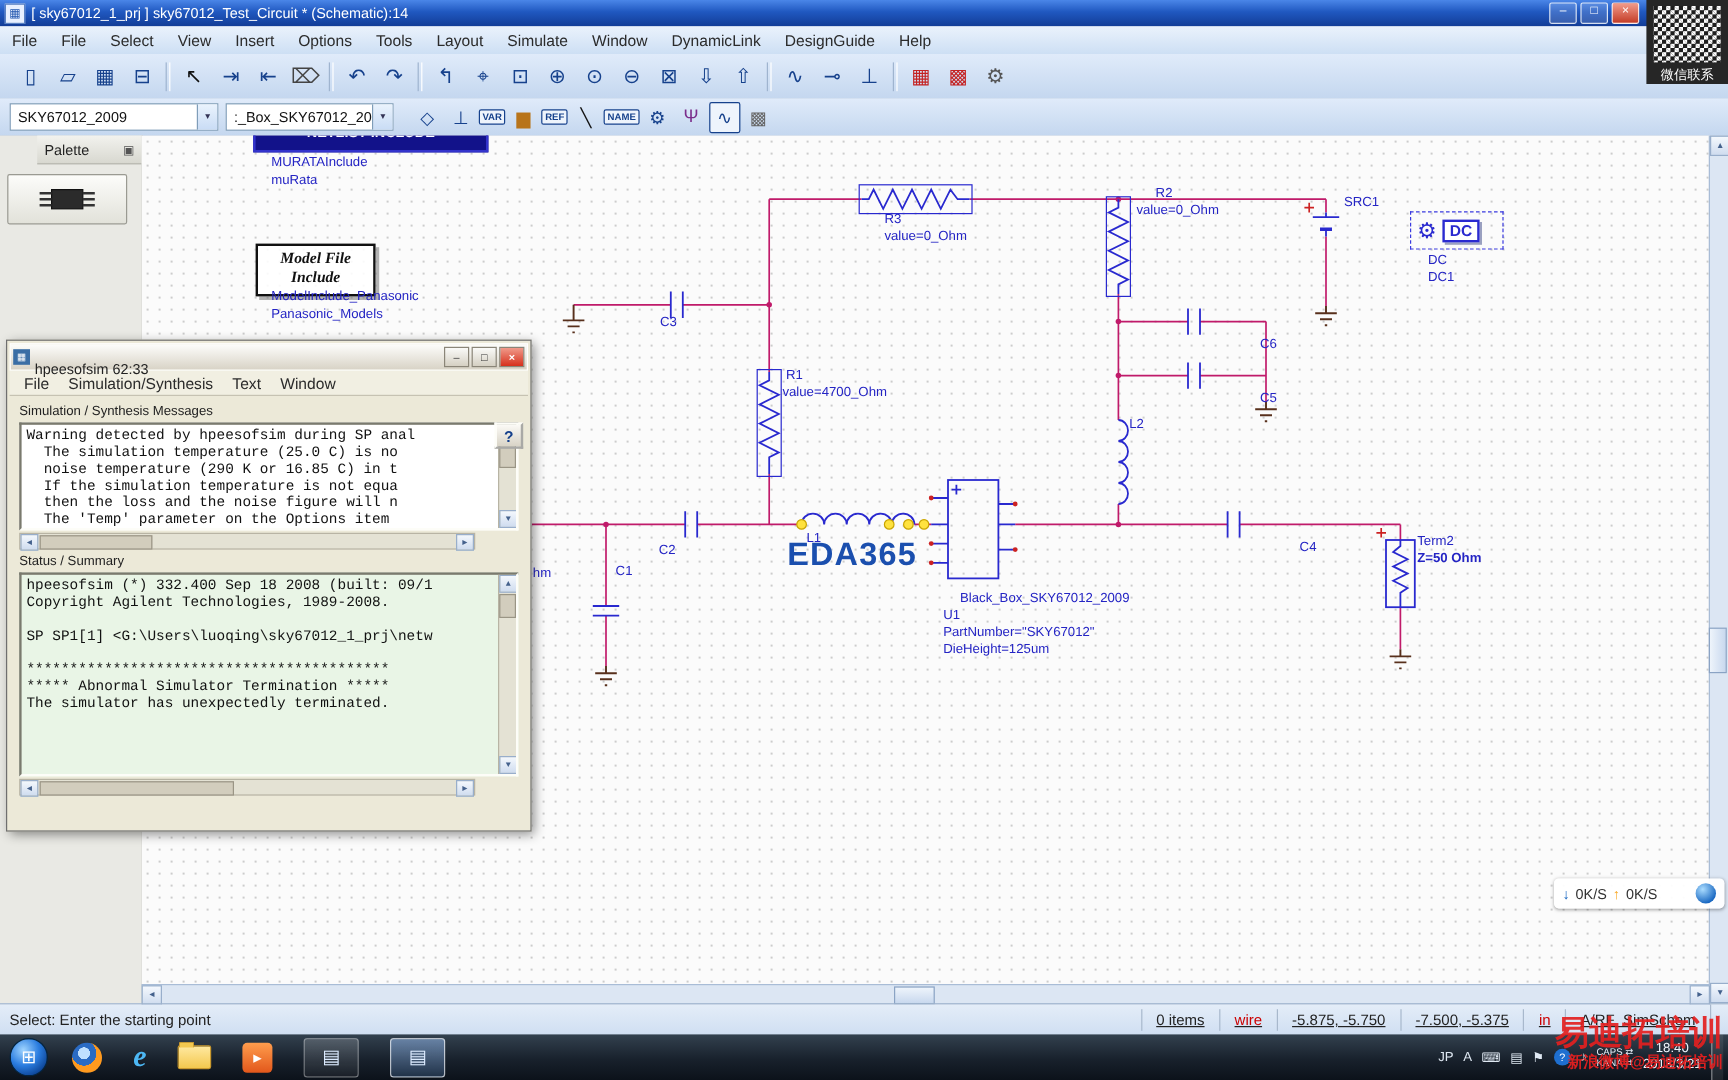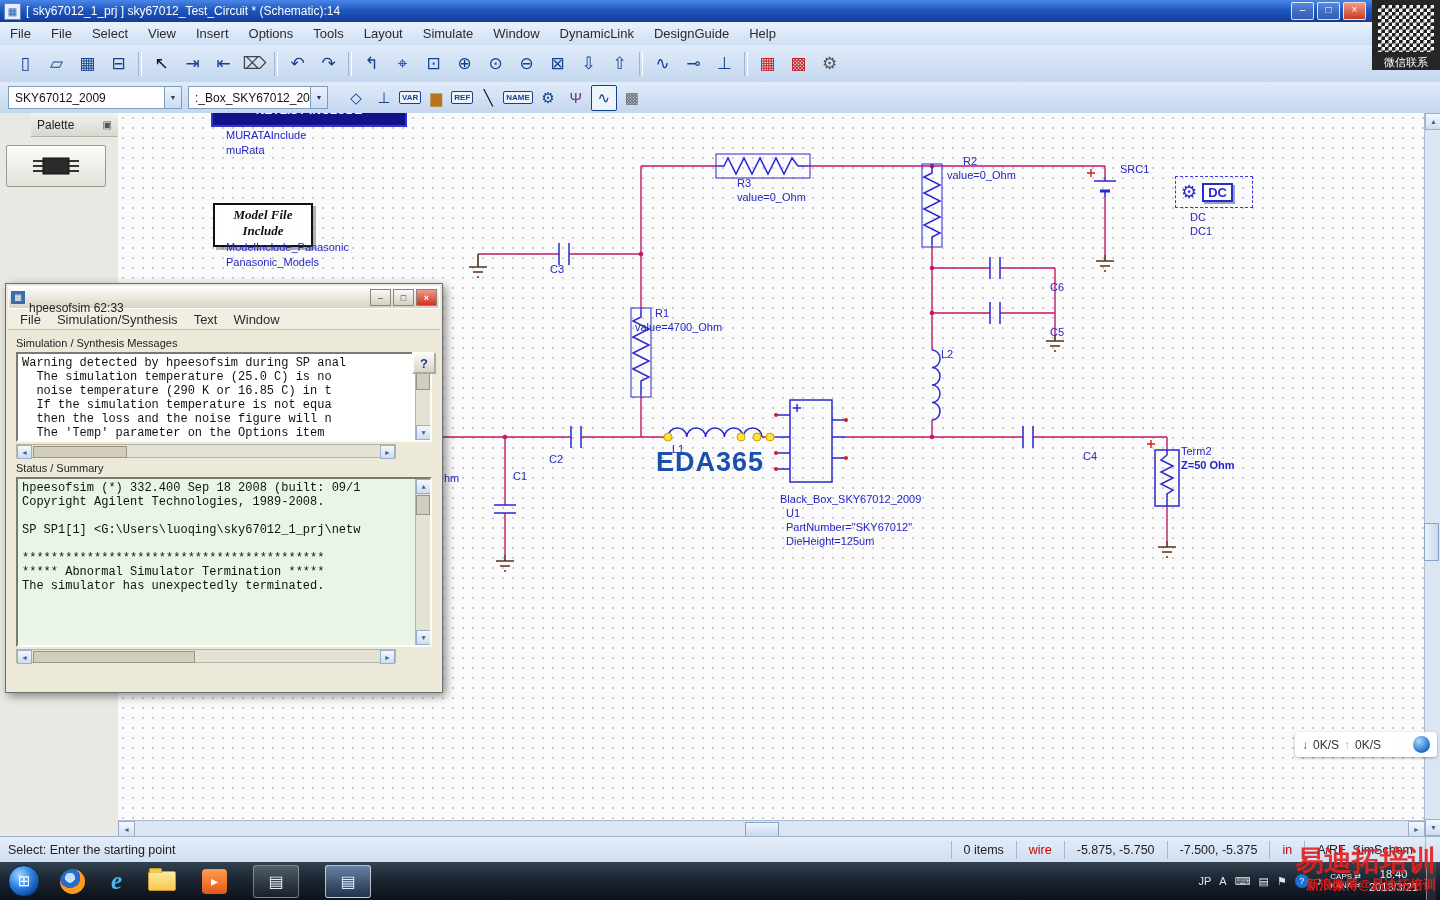--- a/index.html
+++ b/index.html
@@ -82,21 +82,21 @@
     background:linear-gradient(90deg,#eef4fb,#c8d8ee);border:1px solid #8aa3c4;}
   .hthumbc{position:absolute;left:627px;top:1px;width:32px;height:13px;
     background:linear-gradient(#eef4fb,#c8d8ee);border:1px solid #8aa3c4;}
   .vscroll .sarrow.bottom{position:absolute;bottom:0;}
 
   
   .statusbar{position:absolute;left:0;top:836px;width:1440px;height:26px;
     background:linear-gradient(#e4edf8,#cfdef2);border-top:1px solid #9db2cc;display:flex;align-items:center;
     font-size:12.5px;color:#222;}
   .statusbar .hint{padding-left:8px;}
-  .sbfields{margin-left:auto;display:flex;height:100%;align-items:center;}
+  .sbfields{margin-left:auto;display:flex;height:100%;align-items:center;text-decoration:underline;}
   .sbfield{border-left:1px solid #a8b8cc;padding:0 12px;display:flex;align-items:center;height:70%;white-space:pre;}
   .sbcorner{width:14px;height:100%;border-left:1px solid #a8b8cc;}
 
   
   .taskbar{position:absolute;left:0;top:862px;width:1440px;height:38px;
     background:linear-gradient(#33414f,#18212c 55%,#0c121a);display:flex;align-items:center;}
   .startorb{width:30px;height:30px;margin-left:8px;border-radius:50%;
     background:radial-gradient(circle at 35% 30%,#9fd4ff,#2b7de0 45%,#0a3f8f 82%);
     border:1px solid #05243f;color:#fff;font-size:15px;display:flex;align-items:center;justify-content:center;}
   .tbapps{display:flex;align-items:center;gap:26px;margin-left:20px;}
@@ -386,31 +386,31 @@
           <div class="slabel" style="left: 108px; top: 143px;">Panasonic_Models</div>
           <div class="slabel" style="left: 619px; top: 64px;">R3</div>
           <div class="slabel" style="left: 619px; top: 78px;">value=0_Ohm</div>
           <div class="slabel" style="left: 829px; top: 42px; margin-left: 16px;">R2</div>
           <div class="slabel" style="left: 829px; top: 56px;">value=0_Ohm</div>
           <div class="slabel" style="left: 1002px; top: 50px;">SRC1</div>
           <div class="slabel" style="left: 1072px; top: 98px;">DC</div>
           <div class="slabel" style="left: 1072px; top: 112px;">DC1</div>
           <div class="slabel" style="left: 432px; top: 150px;">C3</div>
           <div class="slabel" style="left: 537px; top: 194px;">R1</div>
-          <div class="slabel" style="left: 517px; top: 208px;">value=4700_Ohm</div>
+          <div class="slabel" style="left: 534px; top: 208px;">value=4700_Ohm</div>
           <div class="slabel" style="left: 932px; top: 168px;">C6</div>
           <div class="slabel" style="left: 932px; top: 213px;">C5</div>
           <div class="slabel" style="left: 823px; top: 235px;">L2</div>
           <div class="slabel" style="left: 554px; top: 330px;">L1</div>
           <div class="slabel" style="left: 431px; top: 340px;">C2</div>
           <div class="slabel" style="left: 395px; top: 357px;">C1</div>
           <div class="slabel" style="left: 965px; top: 337px;">C4</div>
           <div class="slabel" style="left: 1063px; top: 332px;">Term2</div>
           <div class="slabel" style="left: 1063px; top: 346px; font-weight: bold;">Z=50 Ohm</div>
-          <div class="slabel" style="left: 644px; top: 380px; padding-left: 18px;">Black_Box_SKY67012_2009</div>
+          <div class="slabel" style="left: 664px; top: 380px; padding-left: 18px;">Black_Box_SKY67012_2009</div>
           <div class="slabel" style="left: 668px; top: 394px;">U1</div>
           <div class="slabel" style="left: 668px; top: 408px;">PartNumber="SKY67012"</div>
           <div class="slabel" style="left: 668px; top: 422px;">DieHeight=125um</div>
           <div class="slabel eda" style="left: 538px; top: 334px;">EDA365</div>
           <div class="slabel" style="left: 326px; top: 359px;">hm</div>
         </div>
     </div>
 
     <div class="vscroll">
       <span class="sarrow">▲</span>

